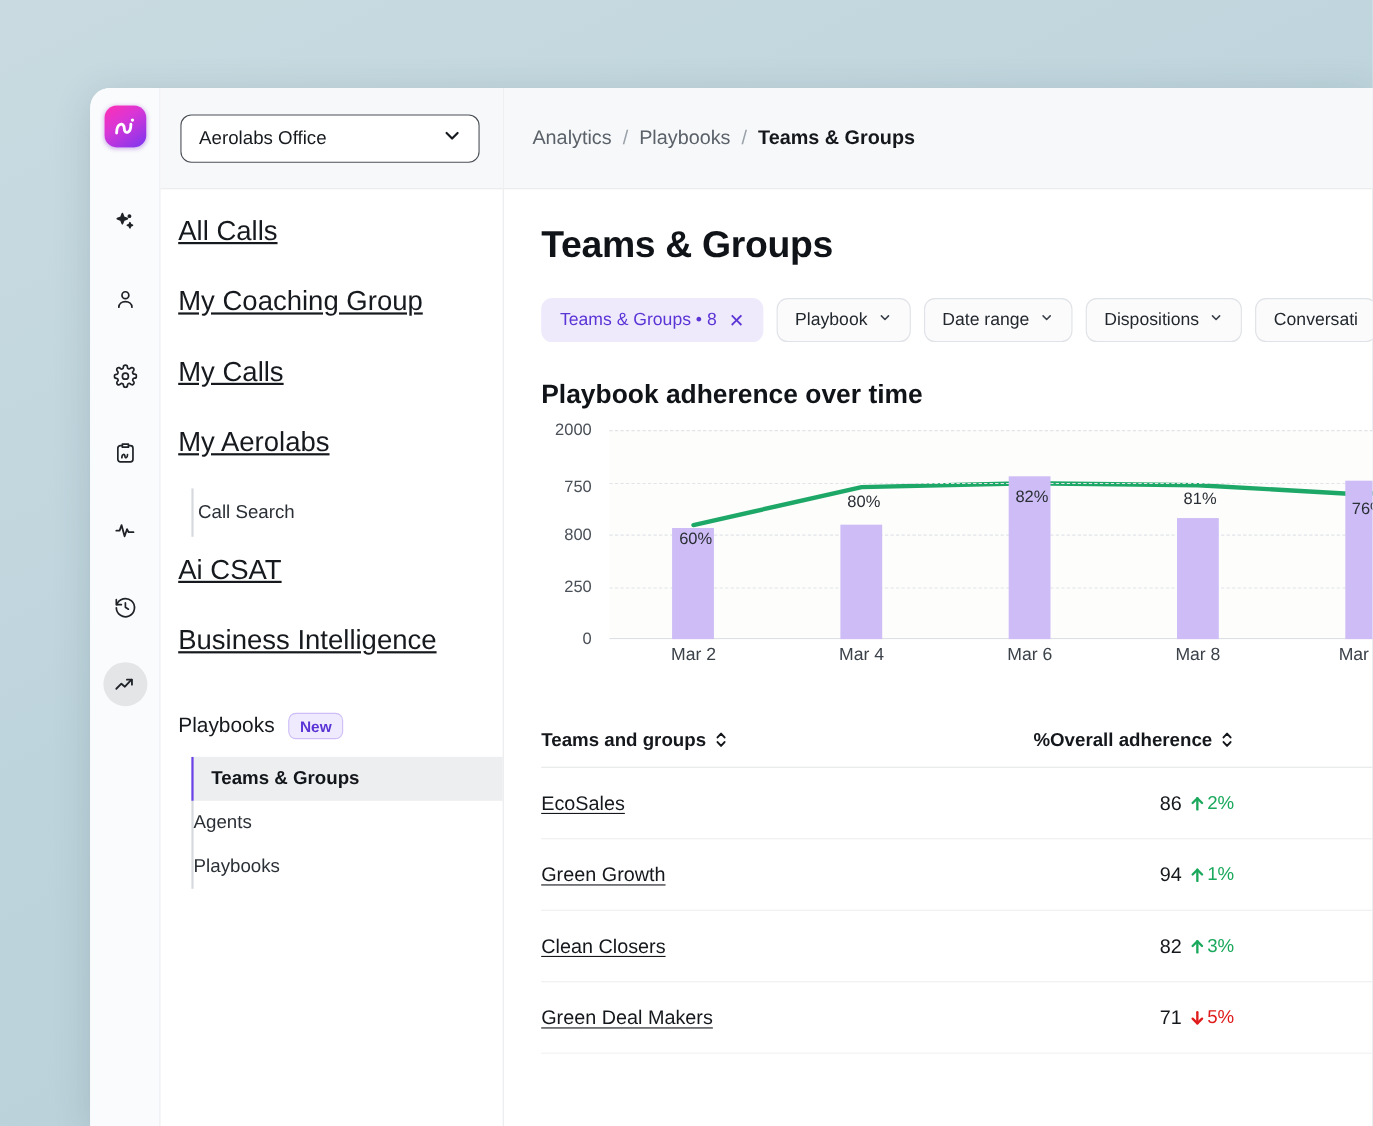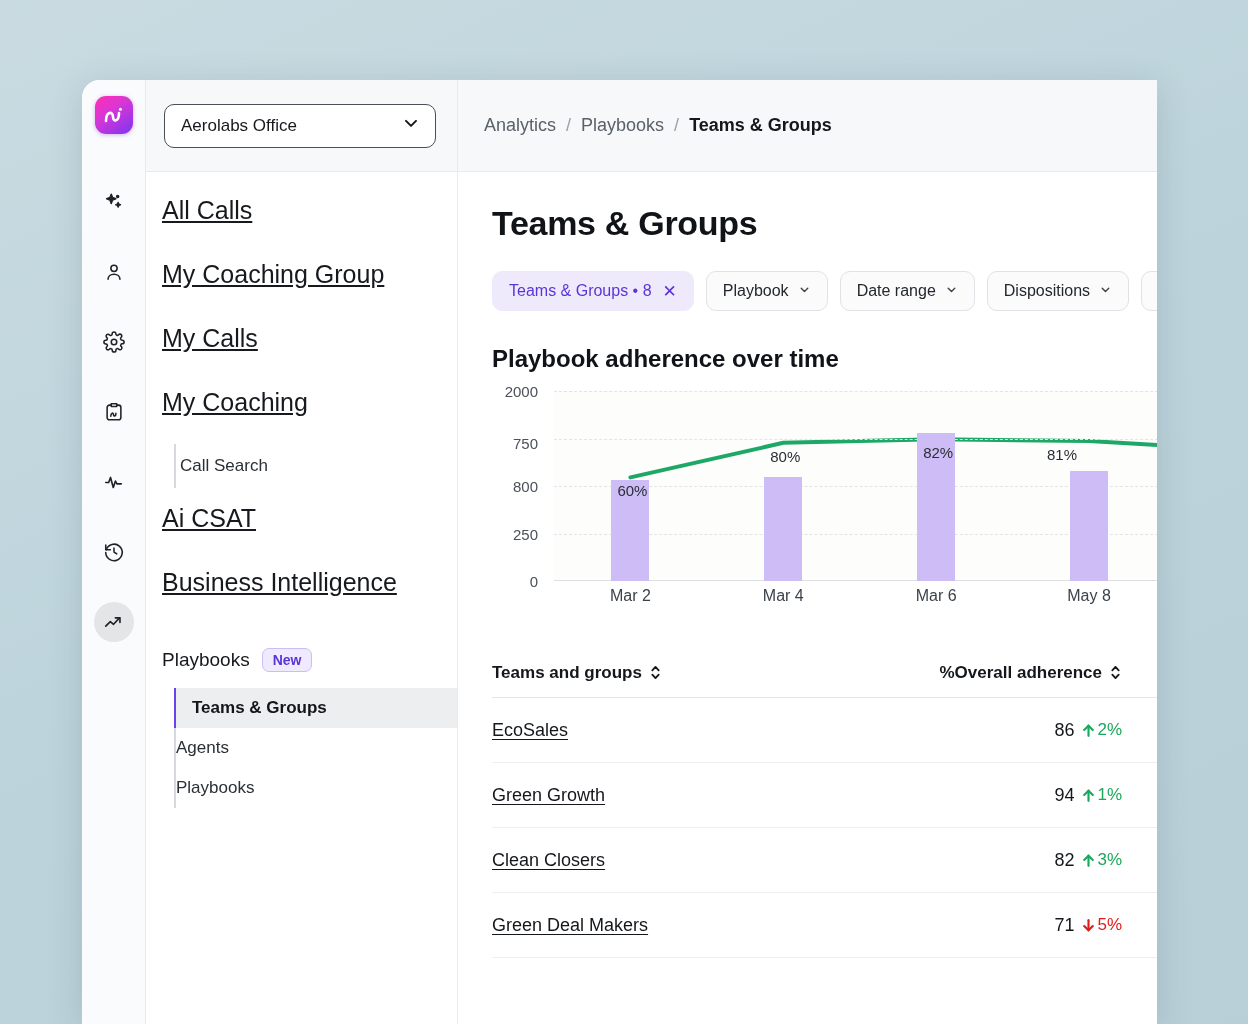--- a/index.html
+++ b/index.html
@@ -11,21 +11,21 @@
   }
   body {
     background: linear-gradient(155deg, #c9dbe1 0%, #bed4dc 45%, #b9cfd8 100%);
     position: relative;
   }
 
   
   .app-window {
     position: absolute;
     left: 82px; top: 80px;
-    width: 1075px; height: 944px;
+    width: 1166px; height: 944px;
     background: #ffffff;
     border-top-left-radius: 18px;
     box-shadow: 0 6px 34px rgba(40,60,80,.16);
     overflow: hidden;
     display: flex;
   }
 
   
   .rail {
     width: 64px;
@@ -337,21 +337,21 @@
       <div class="nav-item">
         <span>All Calls</span>
       </div>
       <div class="nav-item">
         <span>My Coaching Group</span>
       </div>
       <div class="nav-item">
         <span>My Calls</span>
       </div>
       <div class="nav-item" style="height:56px">
-        <span>My Coaching</span>
+        <span>My Aerolabs</span>
       </div>
       <div class="nav-sub-wrap">
         <div class="nav-sub">
           <span>Call Search</span>
         </div>
       </div>
       <div class="nav-item" style="margin-top:16px">
         <span>Ai CSAT</span>
       </div>
       <div class="nav-item">
@@ -442,28 +442,28 @@
             <div class="grid-line" style="top: 0px;"></div>
             <div class="axis-line"></div>
             <div class="bar" style="height: 100.7px; left: 57.4286px; background: rgb(205, 188, 245);"></div>
             <div class="bar" style="height: 103.55px; left: 210.286px; background: rgb(205, 188, 245);"></div>
             <div class="bar" style="height: 148.2px; left: 363.143px; background: rgb(205, 188, 245);"></div>
             <div class="bar" style="height: 110.2px; left: 516px; background: rgb(205, 188, 245);"></div>
             <div class="bar" style="height: 144.4px; left: 668.857px; background: rgb(205, 188, 245);"></div>
             <div class="pt-lab" style="left: 78.4286px; top: 99.3636px;">60%</div>
             <div class="pt-lab" style="left: 231.286px; top: 64.8182px;">80%</div>
             <div class="pt-lab" style="left: 384.143px; top: 61.3636px;">82%</div>
-            <div class="pt-lab" style="left: 508px; top: 63.0909px;">81%</div>
+            <div class="pt-lab" style="left: 537px; top: 63.0909px;">81%</div>
             <div class="pt-lab" style="left: 689.857px; top: 71.7273px;">76%</div>
           </div>
         <div class="x-labels" id="xLabels">
             <div class="x-lab" style="left: 76.4286px;">Mar 2</div>
             <div class="x-lab" style="left: 229.286px;">Mar 4</div>
             <div class="x-lab" style="left: 382.143px;">Mar 6</div>
-            <div class="x-lab" style="left: 535px;">May 8</div>
+            <div class="x-lab" style="left: 535px;">Mar 8</div>
             <div class="x-lab" style="left: 687.857px;">Mar 10</div>
           </div>
       </div>
 
       <div class="table">
         <div class="thead">
           <div class="th c1">
             <span>Teams and groups</span>
             <span class="sort-ic">
               <svg width="13" height="17" viewBox="0 0 12 16" fill="none" stroke="#14171b" stroke-width="1.7" stroke-linecap="round" stroke-linejoin="round">

